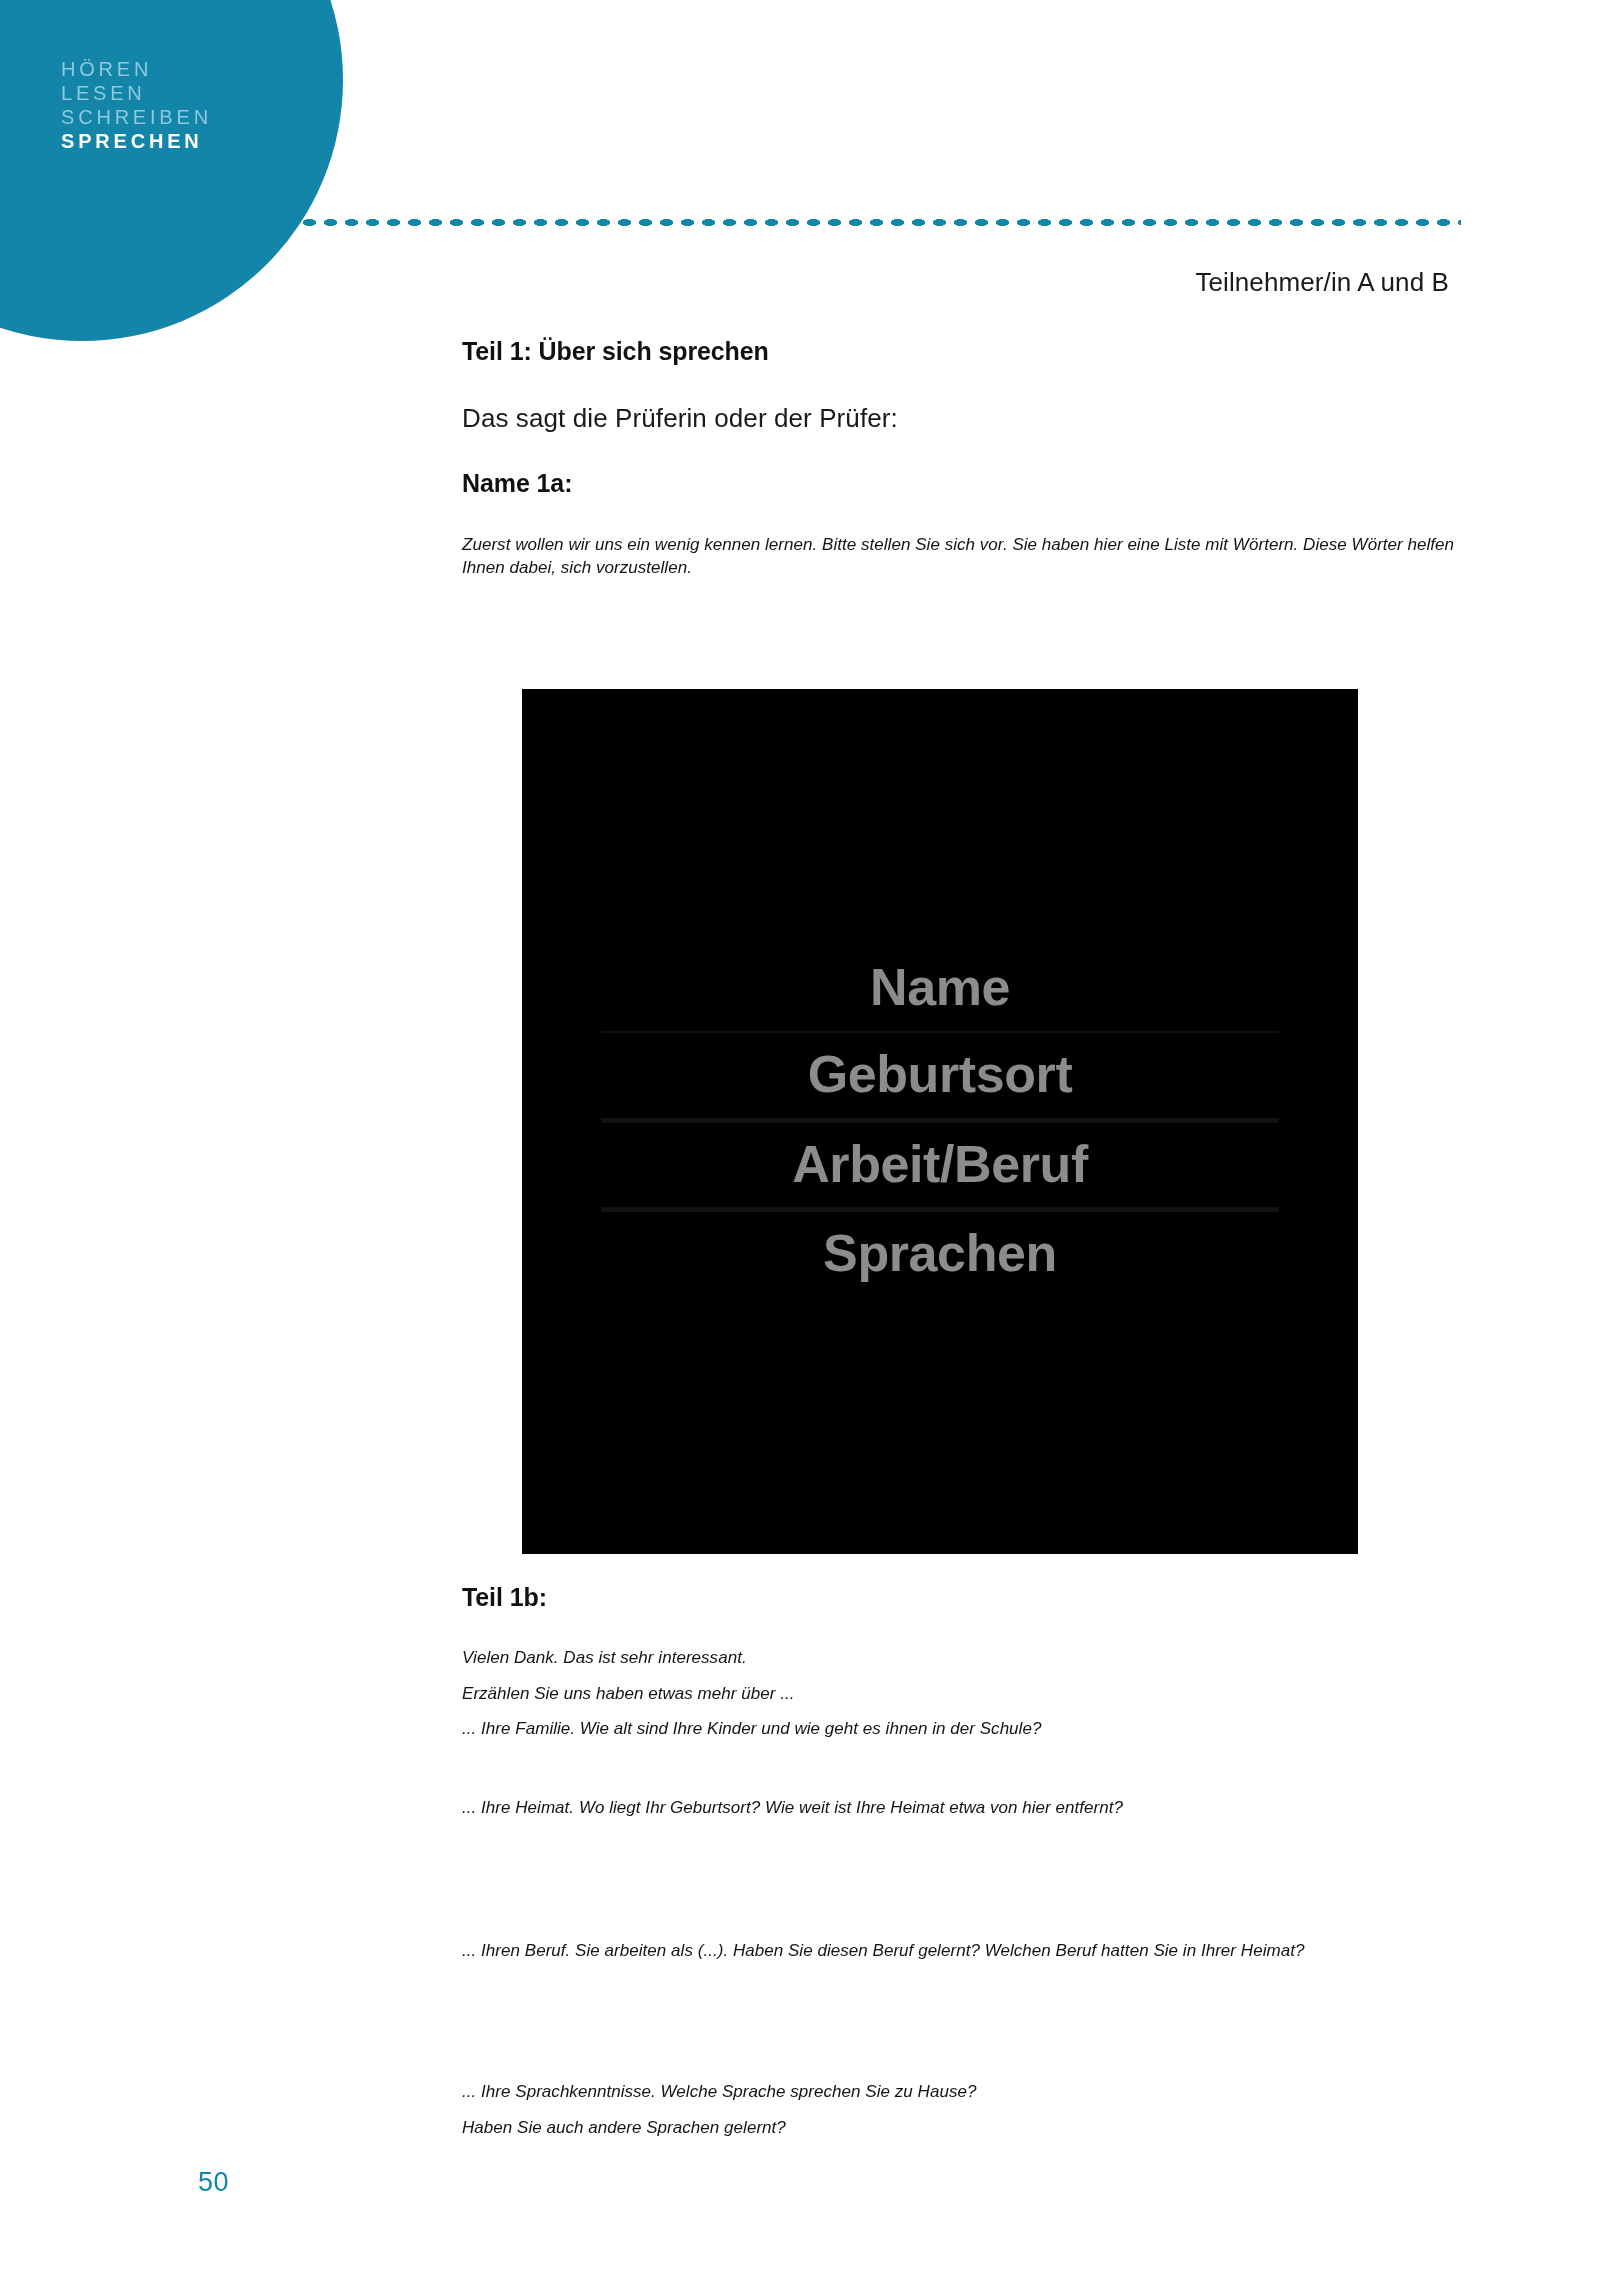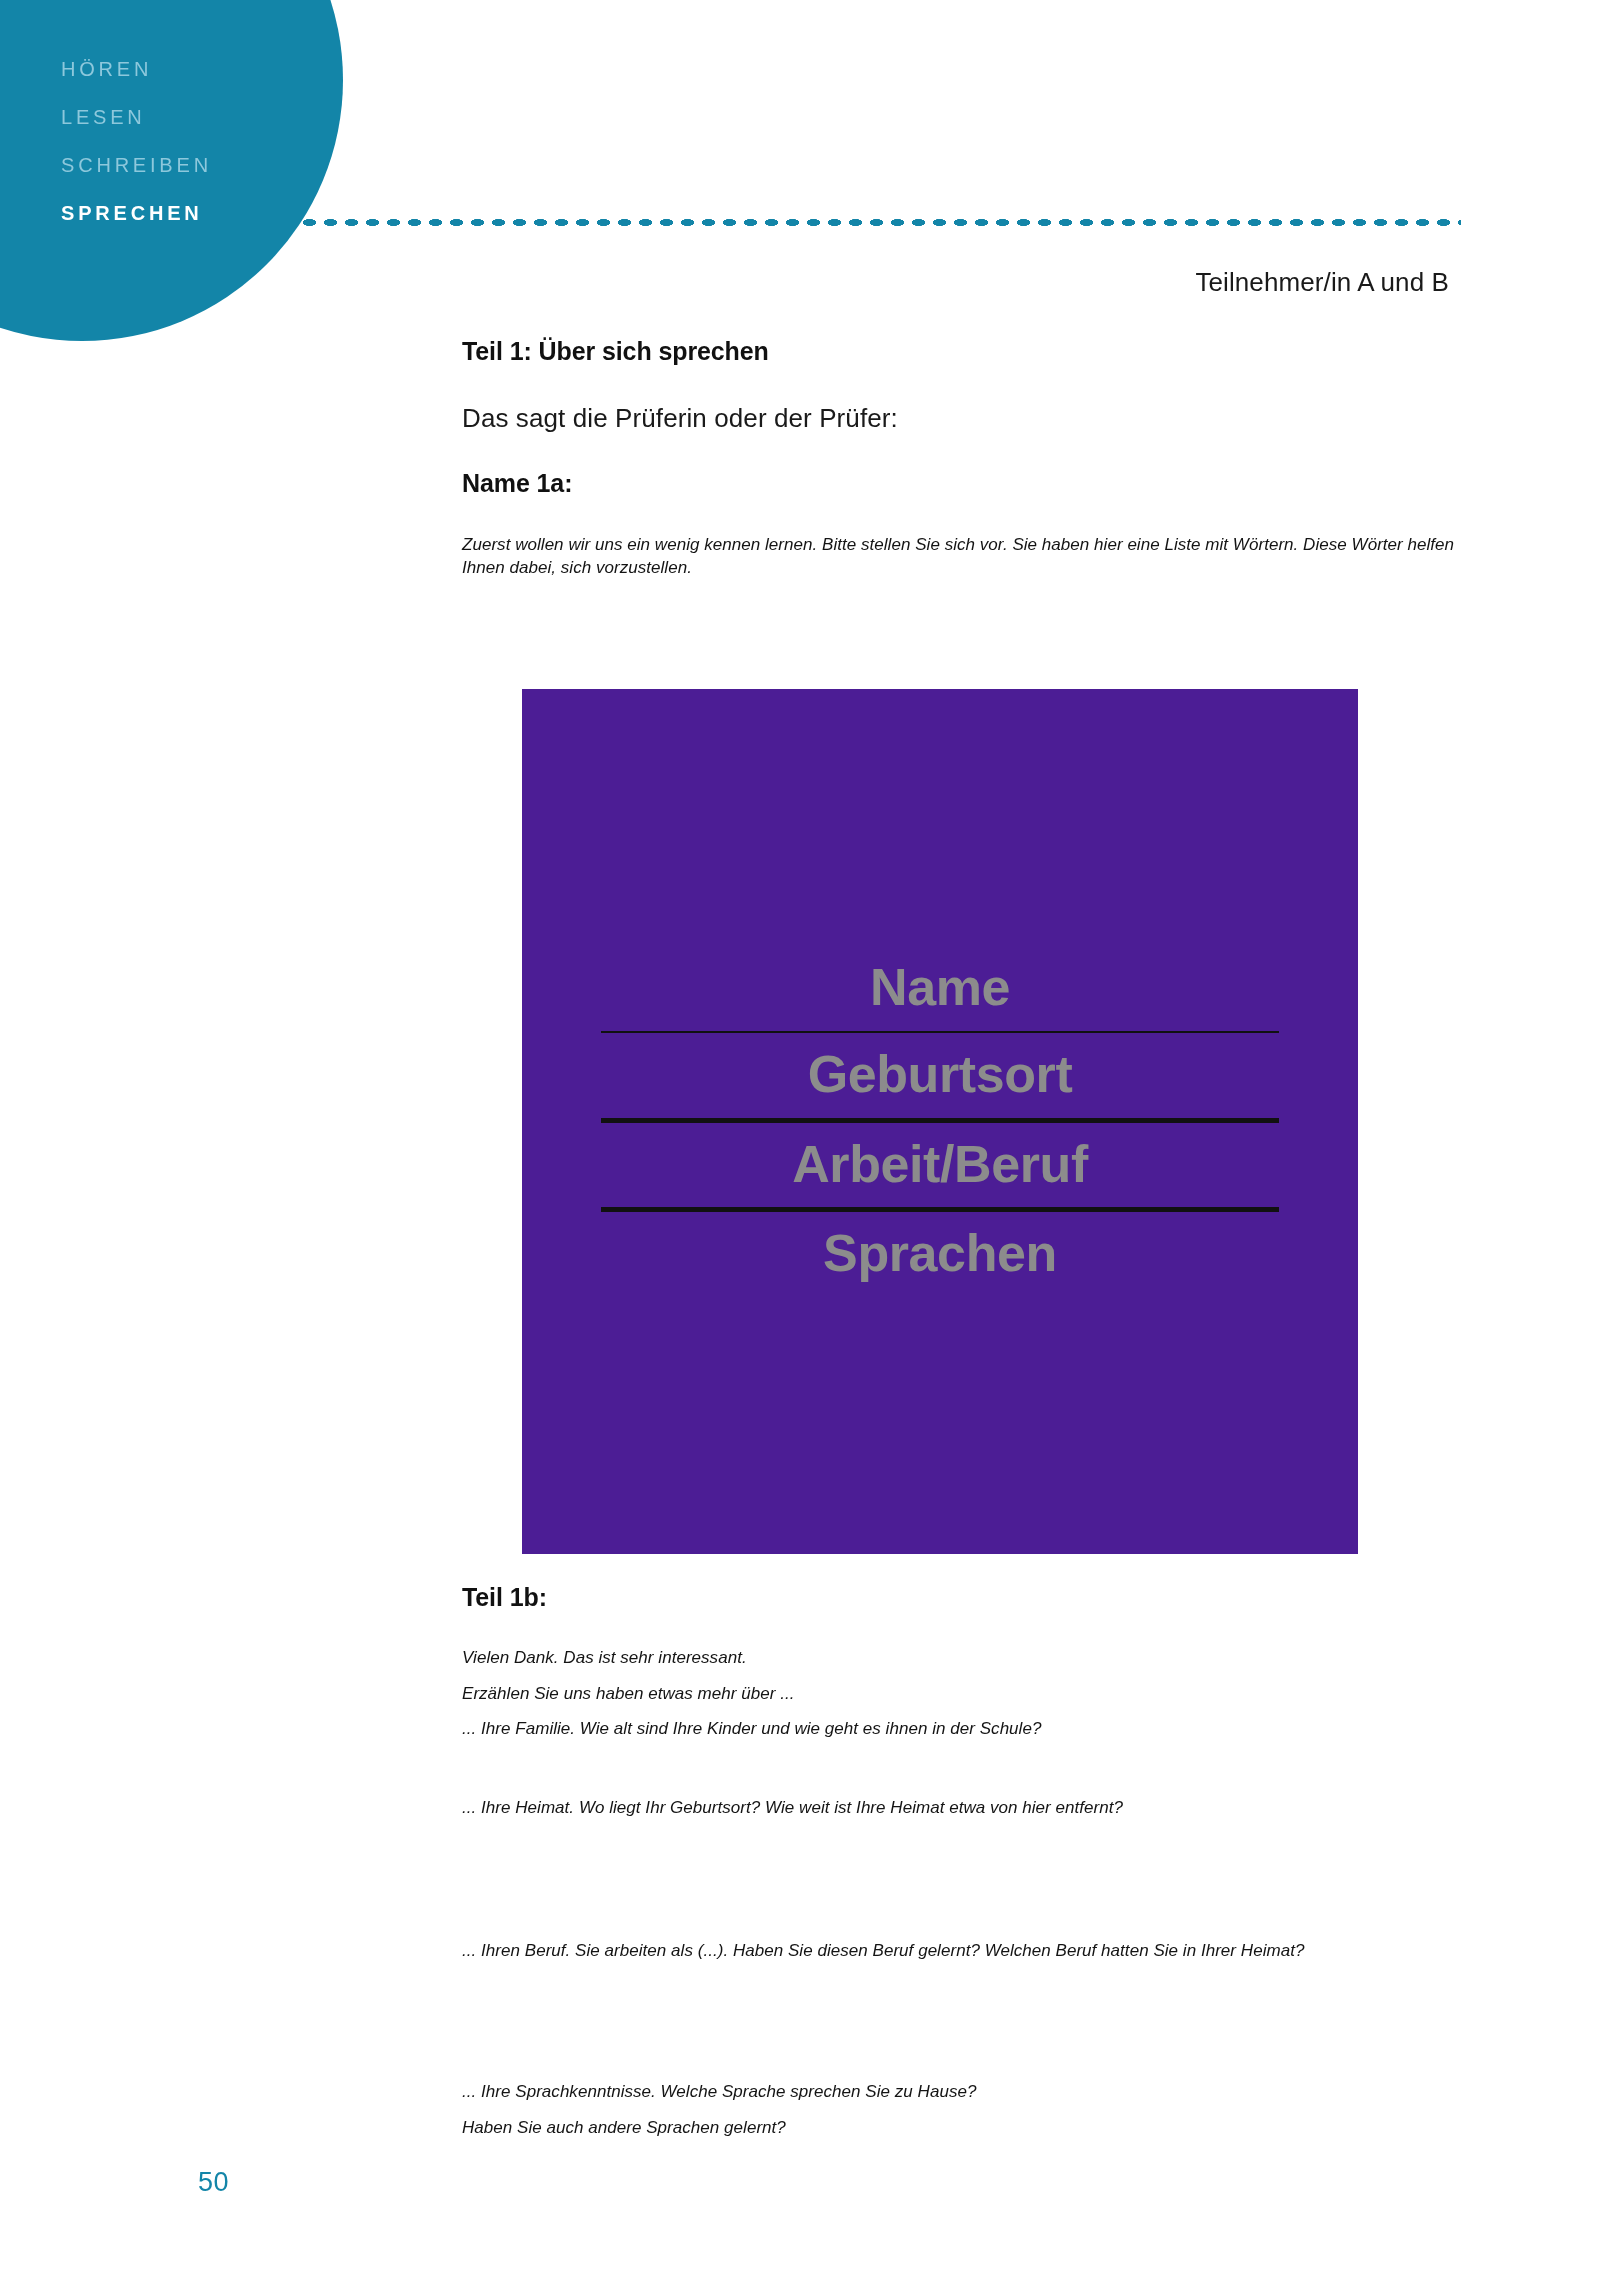--- a/index.html
+++ b/index.html
@@ -26,21 +26,21 @@
     background: #1385a8;
     z-index: 2;
   }
   #skill-list {
     position: absolute;
     left: 61px;
     top: 59px;
     z-index: 3;
     display: flex;
     flex-direction: column;
-    gap: 28px;
+    gap: 4px;
   }
   .skill-item {
     font-size: 20px;
     letter-spacing: 3.8px;
     font-weight: 400;
     color: #8dc8dc;
     line-height: 1;
     white-space: nowrap;
   }
   .skill-item.active {
@@ -110,21 +110,21 @@
     letter-spacing: 0.04px;
   }
 
   
   #word-box {
     position: absolute;
     left: 522px;
     top: 689px;
     width: 836px;
     height: 865px;
-    background: #4c1d95;
+    background: #000000;
     display: flex;
     flex-direction: column;
     align-items: center;
     justify-content: center;
   }
   .word-row {
     width: 100%;
     text-align: center;
     font-size: 52px;
     font-weight: 700;

